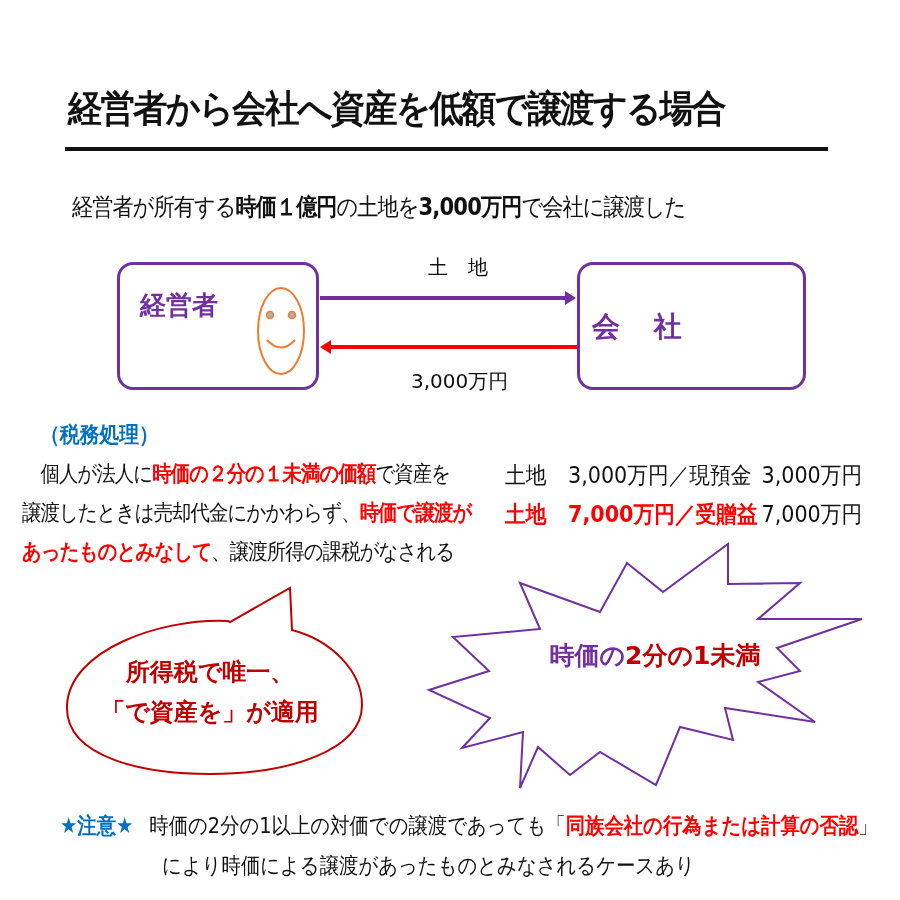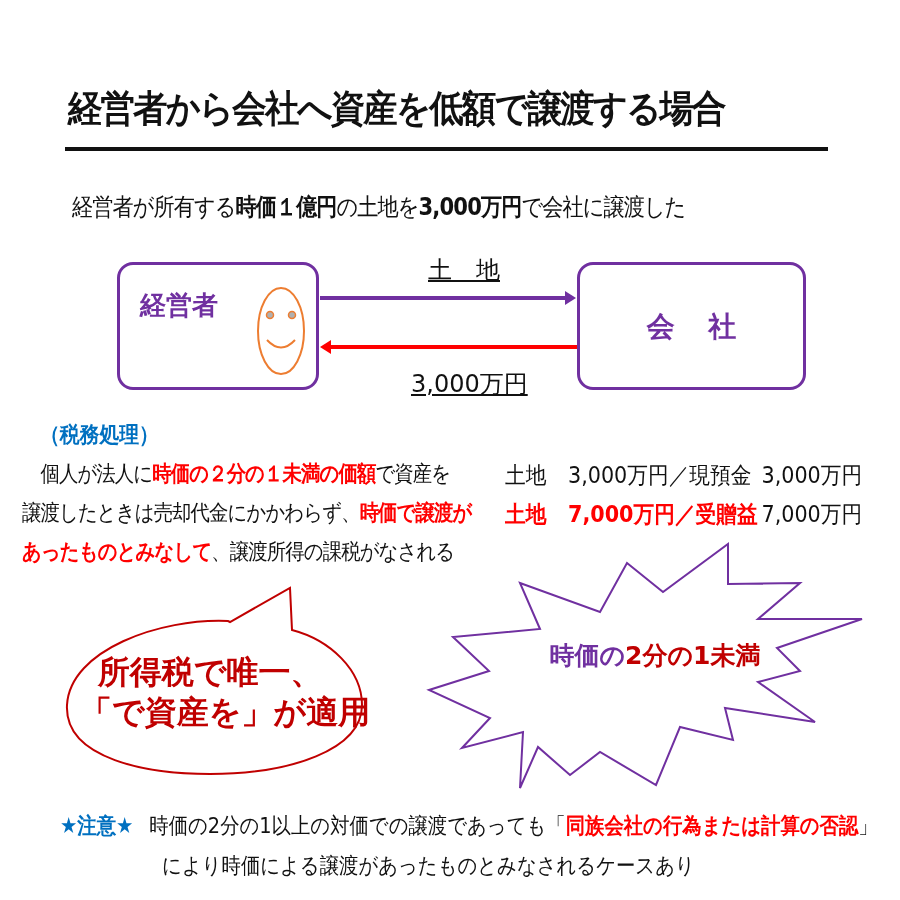--- a/index.html
+++ b/index.html
@@ -8,32 +8,32 @@
   .abs { position:absolute; }
   .title { left:68px; top:84px; font-size:37px; font-weight:bold; letter-spacing:-2px; color:#111; white-space:nowrap; transform:scaleX(0.93); transform-origin:left center; }
   .title-rule { left:65px; top:147px; width:763px; height:4px; background:#111; }
   .lead { left:72px; top:191px; font-size:24px; white-space:nowrap; letter-spacing:-1px; transform:scaleX(0.88); transform-origin:left center; }
   .lead b { font-weight:bold; }
   .box { border:3px solid #7030a0; border-radius:16px; box-sizing:border-box; background:#fff; }
   .box-left { left:117px; top:262px; width:202px; height:128px; }
   .box-right { left:577px; top:262px; width:229px; height:128px; }
   .party-label { color:#7030a0; font-weight:bold; font-size:26px; line-height:36px; white-space:nowrap; }
   .left-label { left:20px; top:22px; text-align:right; }
-  .right-label { left:0; right:0; top:44px; text-align:center; letter-spacing:12px; padding-left:12px; font-size:28px; }
+  .right-label { left:0; right:0; top:44px; letter-spacing:12px; padding-left:12px; font-size:28px; }
   .face { left:135px; top:20px; }
-  .arrow-label { font-size:24px; white-space:nowrap;text-decoration:underline; }
+  .arrow-label { font-size:20px; white-space:nowrap; }
   .tax-head { left:40px; top:420px; color:#0070c0; font-weight:bold; font-size:22px; white-space:nowrap; transform:scaleX(0.9); transform-origin:left center; }
   .para { left:22px; top:454px; width:470px; font-size:22px; line-height:39px; letter-spacing:-1px; transform:scaleX(0.88); transform-origin:left top; white-space:nowrap; }
   .para .hl { color:#ff0000; font-weight:bold; }
   .journal { left:505px; top:456px; font-size:23px; line-height:39px; white-space:nowrap; transform:scaleX(0.9); transform-origin:left top; }
   .journal .row { display:flex; }
   .journal .c1 { width:70px; }
   .journal .c2 { width:215px; }
   .journal .red { color:#ff0000; font-weight:bold; }
-  .oval-text { left:80px; top:652px; width:260px; text-align:center; color:#c00000; font-weight:bold; font-size:32px; line-height:40px; white-space:nowrap; }
+  .oval-text { left:80px; top:652px; width:260px; text-align:center; color:#c00000; font-weight:bold; font-size:24px; line-height:40px; white-space:nowrap; }
   .burst-text { left:520px; top:637px; width:270px; text-align:center; color:#7030a0; font-weight:bold; font-size:25px; line-height:38px; white-space:nowrap; }
   .burst-text .red { color:#c00000; }
   .note { left:60px; top:806px; font-size:22px; line-height:40px; white-space:nowrap; transform:scaleX(0.88); transform-origin:left top; }
   .note .mark { color:#0070c0; font-weight:bold; margin-right:18px; }
   .note .red { color:#ff0000; font-weight:bold; }
   .note .indent { padding-left:116px; }
 </style>
 </head>
 <body>
 

